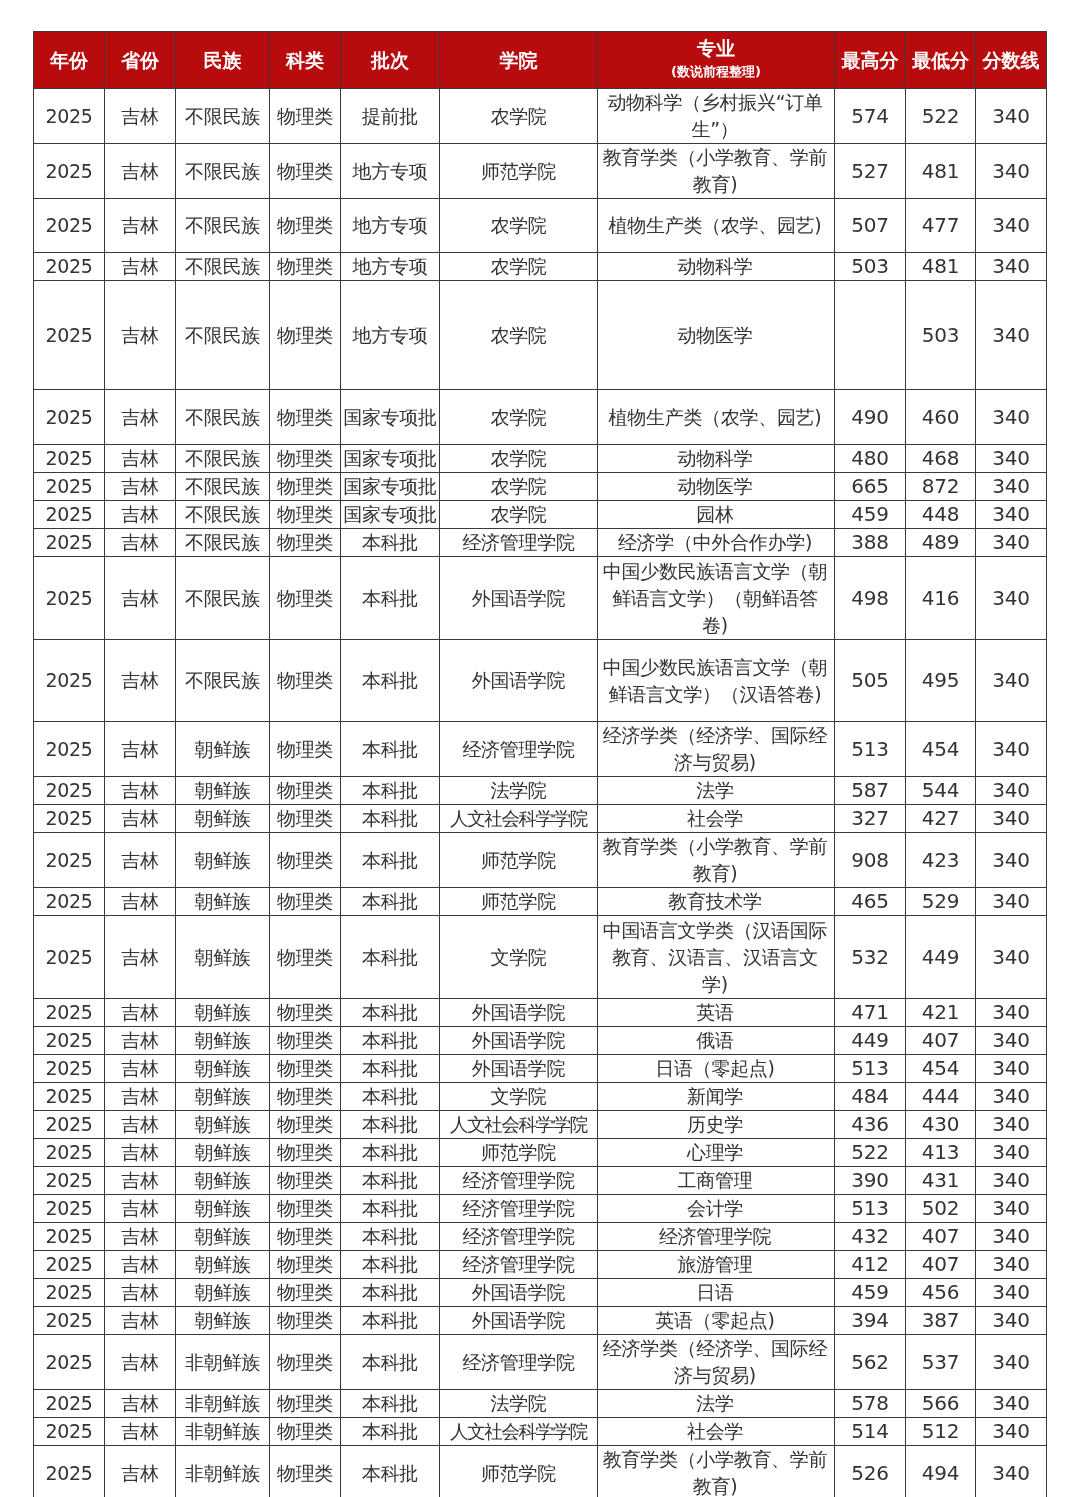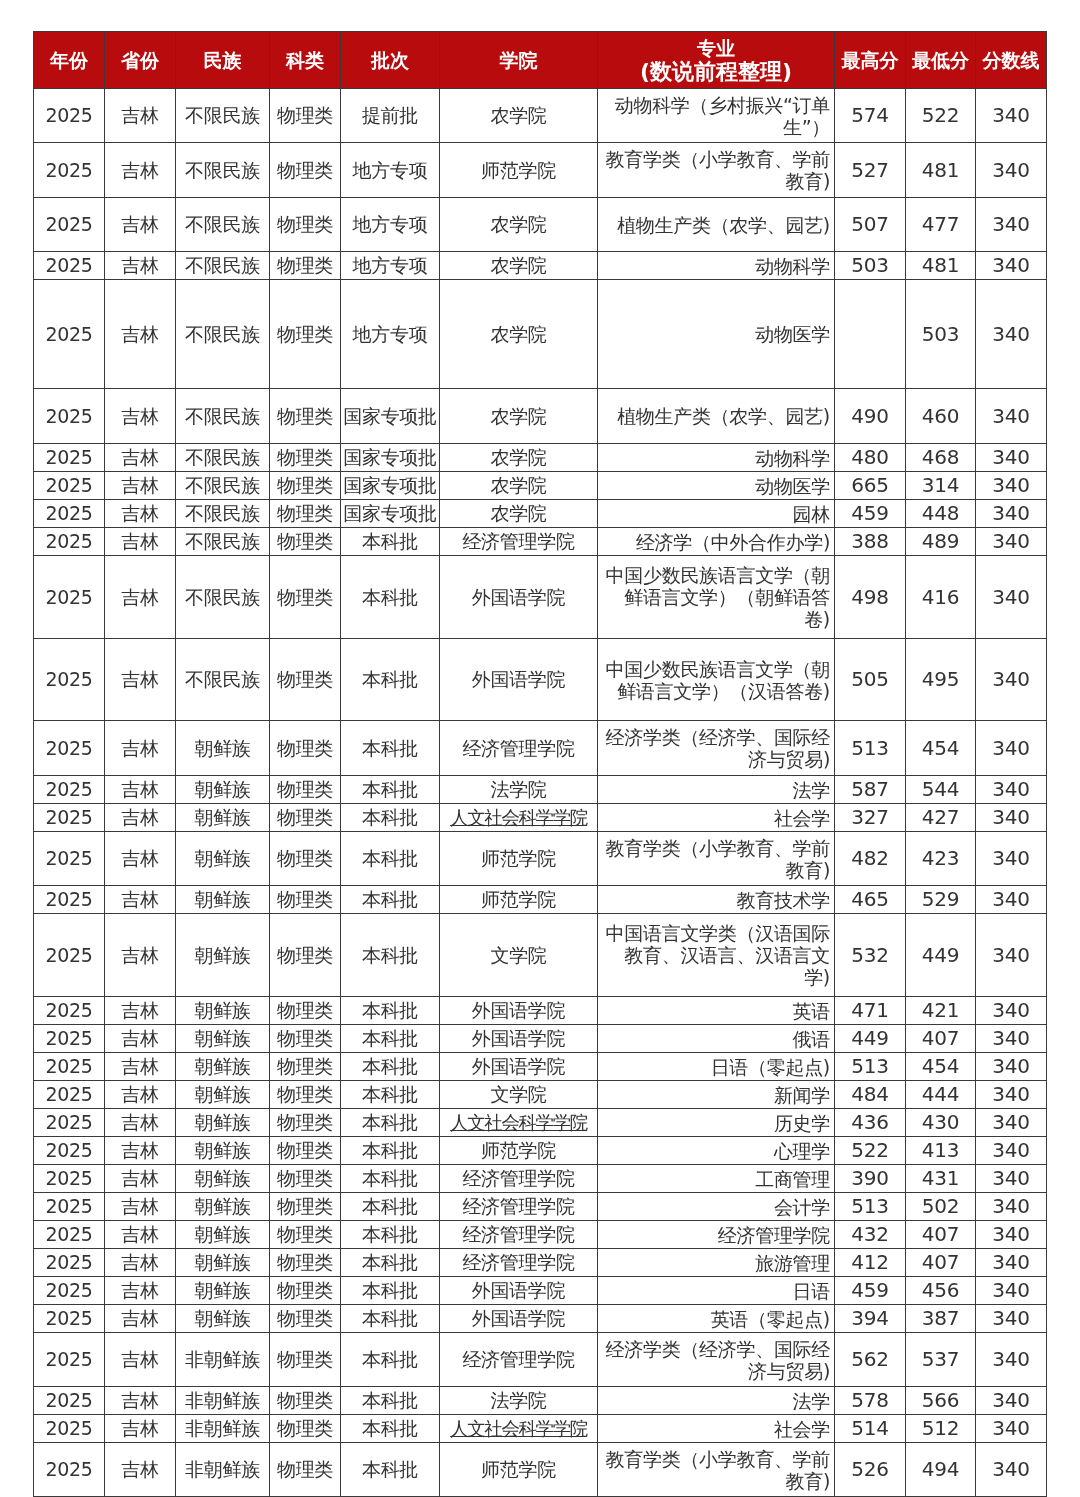--- a/index.html
+++ b/index.html
@@ -5,25 +5,25 @@
   html, body { margin:0; padding:0; background:#ffffff; }
   body { width:1080px; height:1497px; position:relative; overflow:hidden;
          font-family: "DejaVu Sans", "Liberation Sans", sans-serif; color:#333333; }
   #score-table { position:absolute; left:33px; top:31px; border-collapse:collapse;
                  table-layout:fixed; width:1013px; }
   #score-table th, #score-table td { border:1.5px solid #3a3a3a; padding:0; overflow:hidden; }
   #score-table th { background:#b80b0d; color:#ffffff; font-weight:bold; font-size:19px;
                     text-align:center; vertical-align:middle; line-height:24px; height:56px; }
   #score-table td { font-size:19px; text-align:center; vertical-align:middle; line-height:27px;
                     white-space:nowrap; letter-spacing:-0.3px; }
-  #score-table td.major { text-align:right; white-space:normal; padding-left:2px; padding-right:4px;
-                          word-break:break-all; line-height:22px; }
+  #score-table td.major { text-align:center; white-space:normal; padding-left:2px; padding-right:4px;
+                          word-break:break-all; line-height:27px; }
   #score-table td.num { font-size:20px; }
-  #score-table td.college.long { letter-spacing:-1.4px; font-size:18.5px;text-decoration:underline; }
-  .sub { display:block; font-size:22px; }
+  #score-table td.college.long { letter-spacing:-1.4px; font-size:18.5px; }
+  .sub { display:block; font-size:13px; }
 </style>
 </head>
 <body>
 
 <table id="score-table">
   <colgroup>
     <col style="width:71px">
       <col style="width:71px">
       <col style="width:94px">
       <col style="width:71px">
@@ -138,21 +138,21 @@
   </tr>
       <tr style="height: 27px;">
     <td>2025</td>
     <td>吉林</td>
     <td>不限民族</td>
     <td>物理类</td>
     <td>国家专项批</td>
     <td class="college">农学院</td>
     <td class="major">动物医学</td>
     <td class="num">665</td>
-    <td class="num">314</td>
+    <td class="num">872</td>
     <td class="num">340</td>
   </tr>
       <tr style="height: 28px;">
     <td>2025</td>
     <td>吉林</td>
     <td>不限民族</td>
     <td>物理类</td>
     <td>国家专项批</td>
     <td class="college">农学院</td>
     <td class="major">园林</td>
@@ -233,21 +233,21 @@
     <td class="num">340</td>
   </tr>
       <tr style="height: 54px;">
     <td>2025</td>
     <td>吉林</td>
     <td>朝鲜族</td>
     <td>物理类</td>
     <td>本科批</td>
     <td class="college">师范学院</td>
     <td class="major">教育学类（小学教育、学前教育)</td>
-    <td class="num">482</td>
+    <td class="num">908</td>
     <td class="num">423</td>
     <td class="num">340</td>
   </tr>
       <tr style="height: 27px;">
     <td>2025</td>
     <td>吉林</td>
     <td>朝鲜族</td>
     <td>物理类</td>
     <td>本科批</td>
     <td class="college">师范学院</td>

